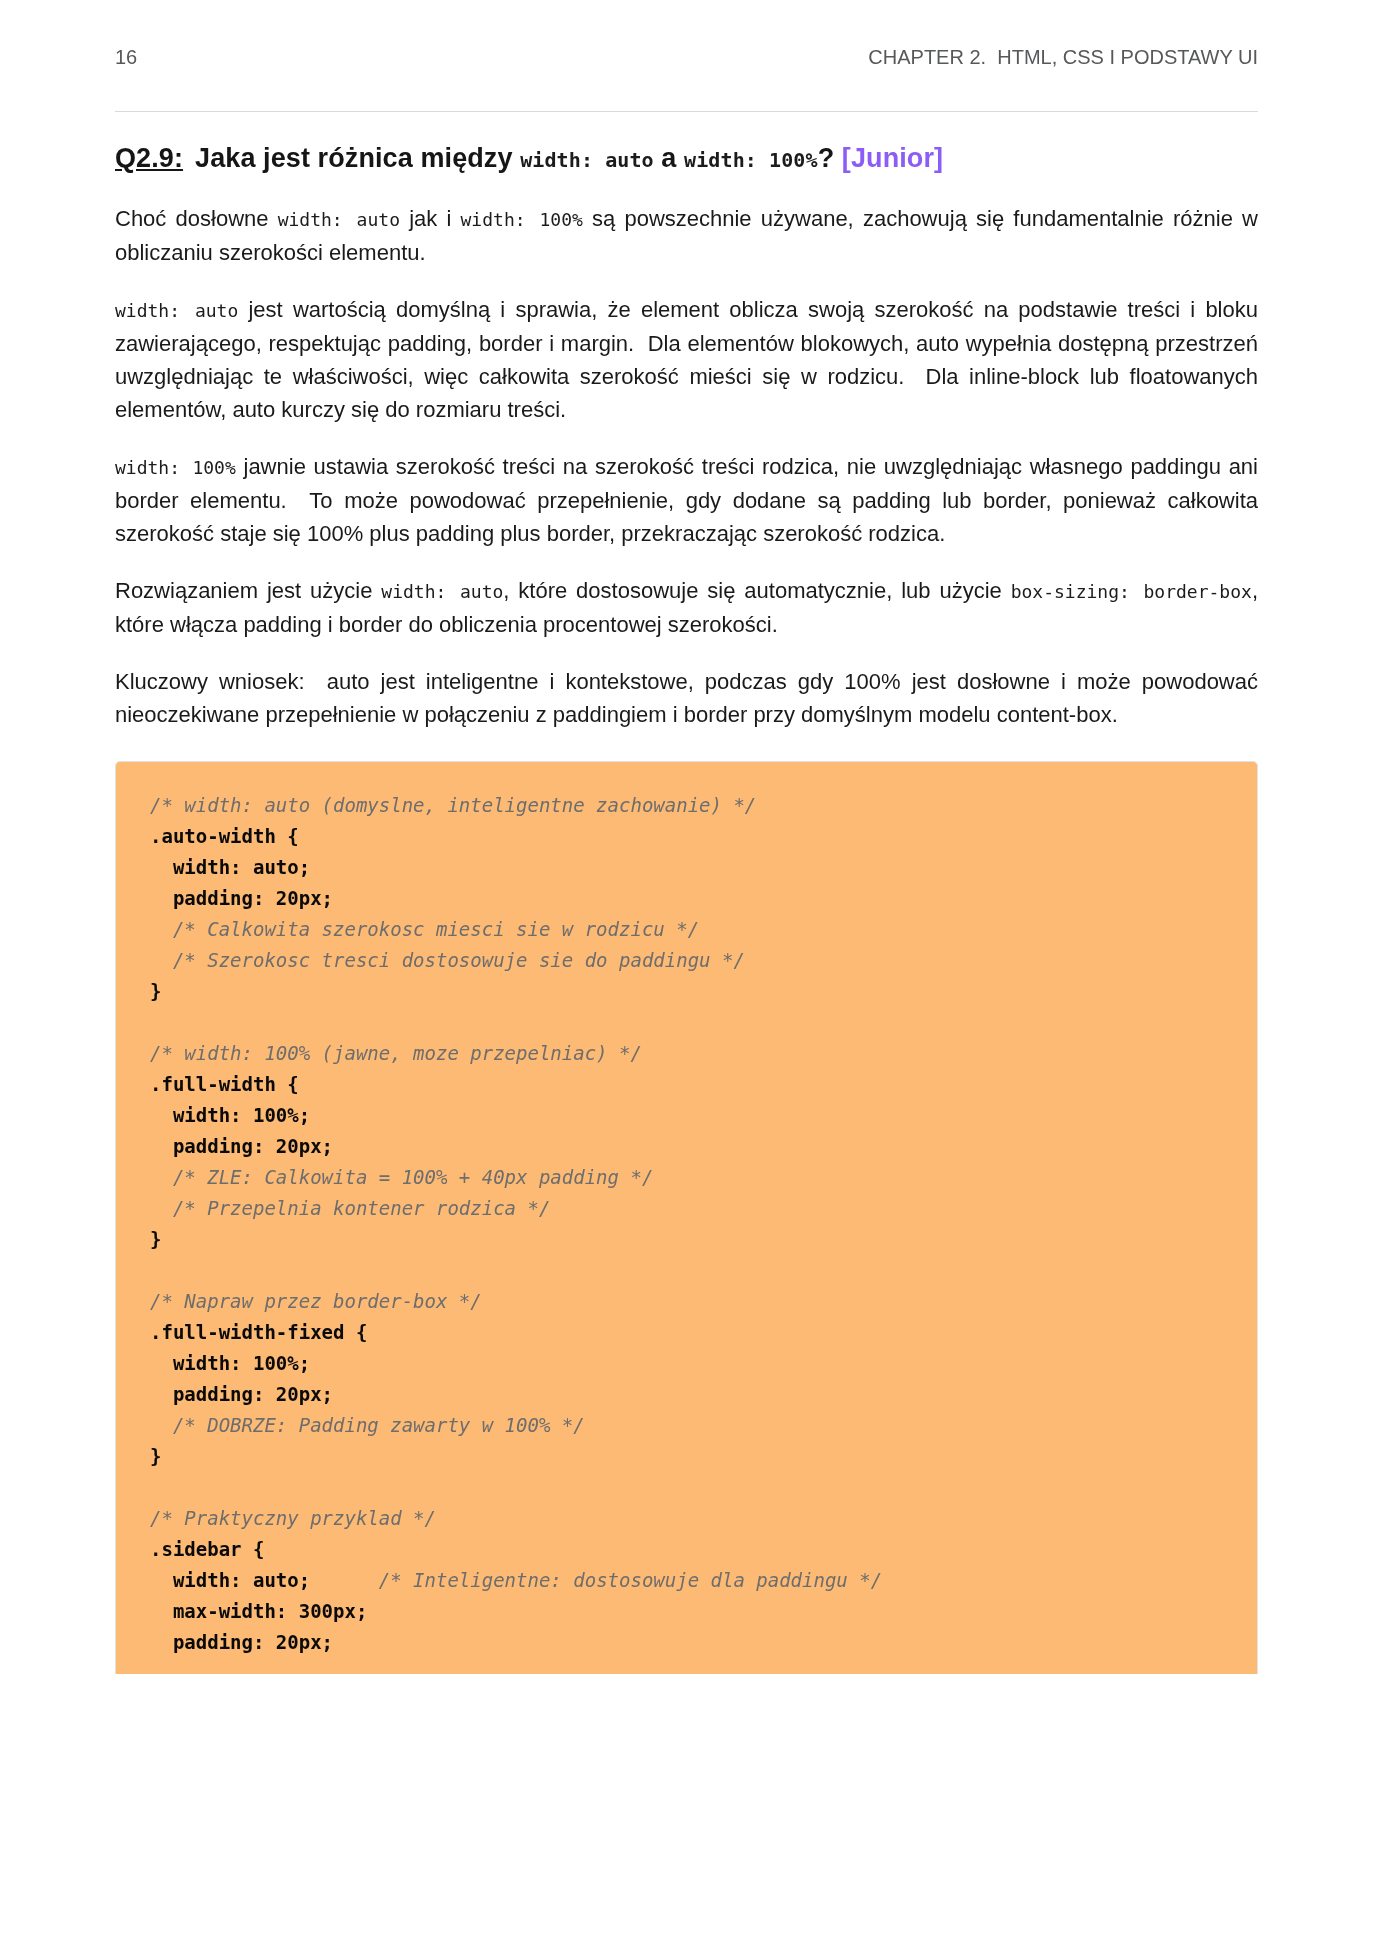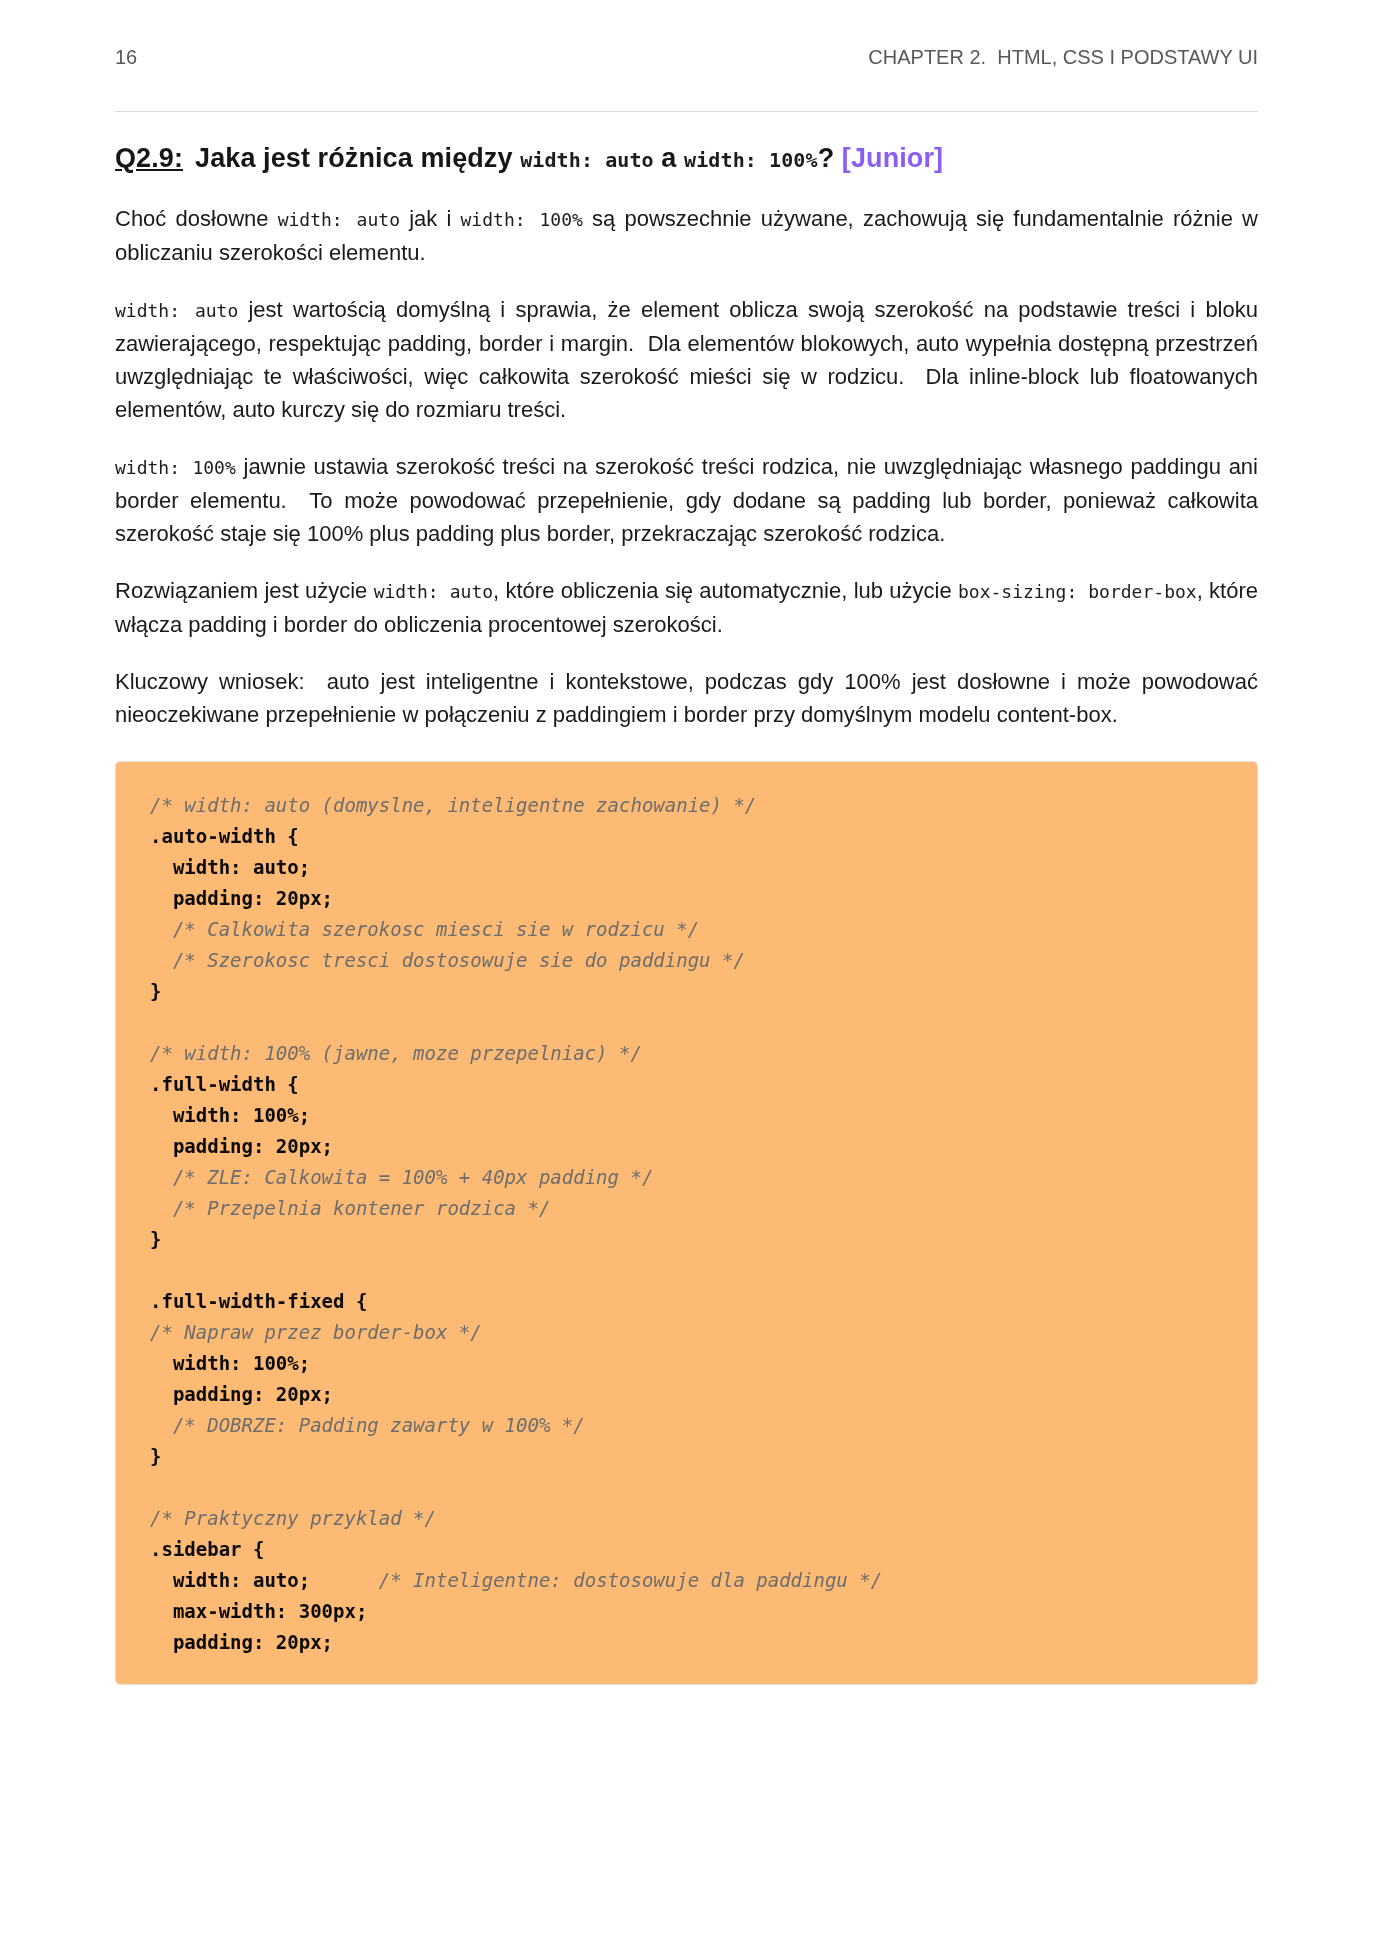--- a/index.html
+++ b/index.html
@@ -1,17 +1,17 @@
 <!DOCTYPE html>
 <html lang="pl"><head>
 <meta charset="utf-8">
 <style>
   html,body{margin:0;padding:0;background:#ffffff;}
   .page{
-    width:1374px;height:1955px;background:#ffffff;position:relative;
+    width:1374px;height:1674px;background:#ffffff;position:relative;
     font-family:"Liberation Sans",sans-serif;color:#1a1a1a;box-sizing:border-box;
     padding:46px 116px 0 115px;overflow:hidden;
   }
   .page-header{
     display:flex;justify-content:space-between;align-items:baseline;
     color:#57585a;font-size:20px;white-space:pre;
   }
   .header-rule{
     border:none;border-top:1px solid #d9d9d9;margin:42px 0 0 0;height:0;
   }
@@ -53,43 +53,43 @@
   </div>
 
   <hr class="header-rule">
 
   <h1 class="question-title" style="margin-bottom:0;"><span class="t-qnum">Q2.9:</span><span class="t-bold">Jaka jest różnica między </span><span class="inline-code">width: auto</span><span class="t-bold"> a </span><span class="inline-code">width: 100%</span><span class="t-bold">? </span><span class="t-tag">[Junior]</span></h1>
 
   <div class="body-copy">
     <p class="para"><span>Choć dosłowne </span><span class="inline-code">width: auto</span><span> jak i </span><span class="inline-code">width: 100%</span><span> są powszechnie używane, zachowują się fundamentalnie różnie w obliczaniu szerokości elementu.</span></p>
     <p class="para"><span class="inline-code">width: auto</span><span> jest wartością domyślną i sprawia, że element oblicza swoją szerokość na podstawie treści i bloku zawierającego, respektując padding, border i margin.  Dla elementów blokowych, auto wypełnia dostępną przestrzeń uwzględniając te właściwości, więc całkowita szerokość mieści się w rodzicu.  Dla inline-block lub floatowanych elementów, auto kurczy się do rozmiaru treści.</span></p>
     <p class="para"><span class="inline-code">width: 100%</span><span> jawnie ustawia szerokość treści na szerokość treści rodzica, nie uwzględniając własnego paddingu ani border elementu.  To może powodować przepełnienie, gdy dodane są padding lub border, ponieważ całkowita szerokość staje się 100% plus padding plus border, przekraczając szerokość rodzica.</span></p>
-    <p class="para"><span>Rozwiązaniem jest użycie </span><span class="inline-code">width: auto</span><span>, które obliczenia się automatycznie, lub użycie </span><span class="inline-code">box-sizing: border-box</span><span>, które włącza padding i border do obliczenia procentowej szerokości.</span></p>
+    <p class="para"><span>Rozwiązaniem jest użycie </span><span class="inline-code">width: auto</span><span>, które dostosowuje się automatycznie, lub użycie </span><span class="inline-code">box-sizing: border-box</span><span>, które włącza padding i border do obliczenia procentowej szerokości.</span></p>
     <p class="para"><span>Kluczowy wniosek:  auto jest inteligentne i kontekstowe, podczas gdy 100% jest dosłowne i może powodować nieoczekiwane przepełnienie w połączeniu z paddingiem i border przy domyślnym modelu content-box.</span></p>
   </div>
 
   <div class="code-block">
       <div class="code-line"><span class="c-comment">/* width: auto (domyslne, inteligentne zachowanie) */</span></div>
       <div class="code-line"><span class="c-code">.auto-width {</span></div>
       <div class="code-line"><span class="c-code">  width: auto;</span></div>
       <div class="code-line"><span class="c-code">  padding: 20px;</span></div>
       <div class="code-line"><span class="c-comment">  /* Calkowita szerokosc miesci sie w rodzicu */</span></div>
       <div class="code-line"><span class="c-comment">  /* Szerokosc tresci dostosowuje sie do paddingu */</span></div>
       <div class="code-line"><span class="c-code">}</span></div>
       <div class="code-line">&nbsp;</div>
       <div class="code-line"><span class="c-comment">/* width: 100% (jawne, moze przepelniac) */</span></div>
       <div class="code-line"><span class="c-code">.full-width {</span></div>
       <div class="code-line"><span class="c-code">  width: 100%;</span></div>
       <div class="code-line"><span class="c-code">  padding: 20px;</span></div>
       <div class="code-line"><span class="c-comment">  /* ZLE: Calkowita = 100% + 40px padding */</span></div>
       <div class="code-line"><span class="c-comment">  /* Przepelnia kontener rodzica */</span></div>
       <div class="code-line"><span class="c-code">}</span></div>
       <div class="code-line">&nbsp;</div>
+      <div class="code-line"><span class="c-comment">/* Napraw przez border-box */</span></div>
       <div class="code-line"><span class="c-code">.full-width-fixed {</span></div>
-      <div class="code-line"><span class="c-comment">/* Napraw przez border-box */</span></div>
       <div class="code-line"><span class="c-code">  width: 100%;</span></div>
       <div class="code-line"><span class="c-code">  padding: 20px;</span></div>
       <div class="code-line"><span class="c-comment">  /* DOBRZE: Padding zawarty w 100% */</span></div>
       <div class="code-line"><span class="c-code">}</span></div>
       <div class="code-line">&nbsp;</div>
       <div class="code-line"><span class="c-comment">/* Praktyczny przyklad */</span></div>
       <div class="code-line"><span class="c-code">.sidebar {</span></div>
       <div class="code-line"><span class="c-code">  width: auto;</span><span class="c-comment">      /* Inteligentne: dostosowuje dla paddingu */</span></div>
       <div class="code-line"><span class="c-code">  max-width: 300px;</span></div>
       <div class="code-line"><span class="c-code">  padding: 20px;</span></div>

